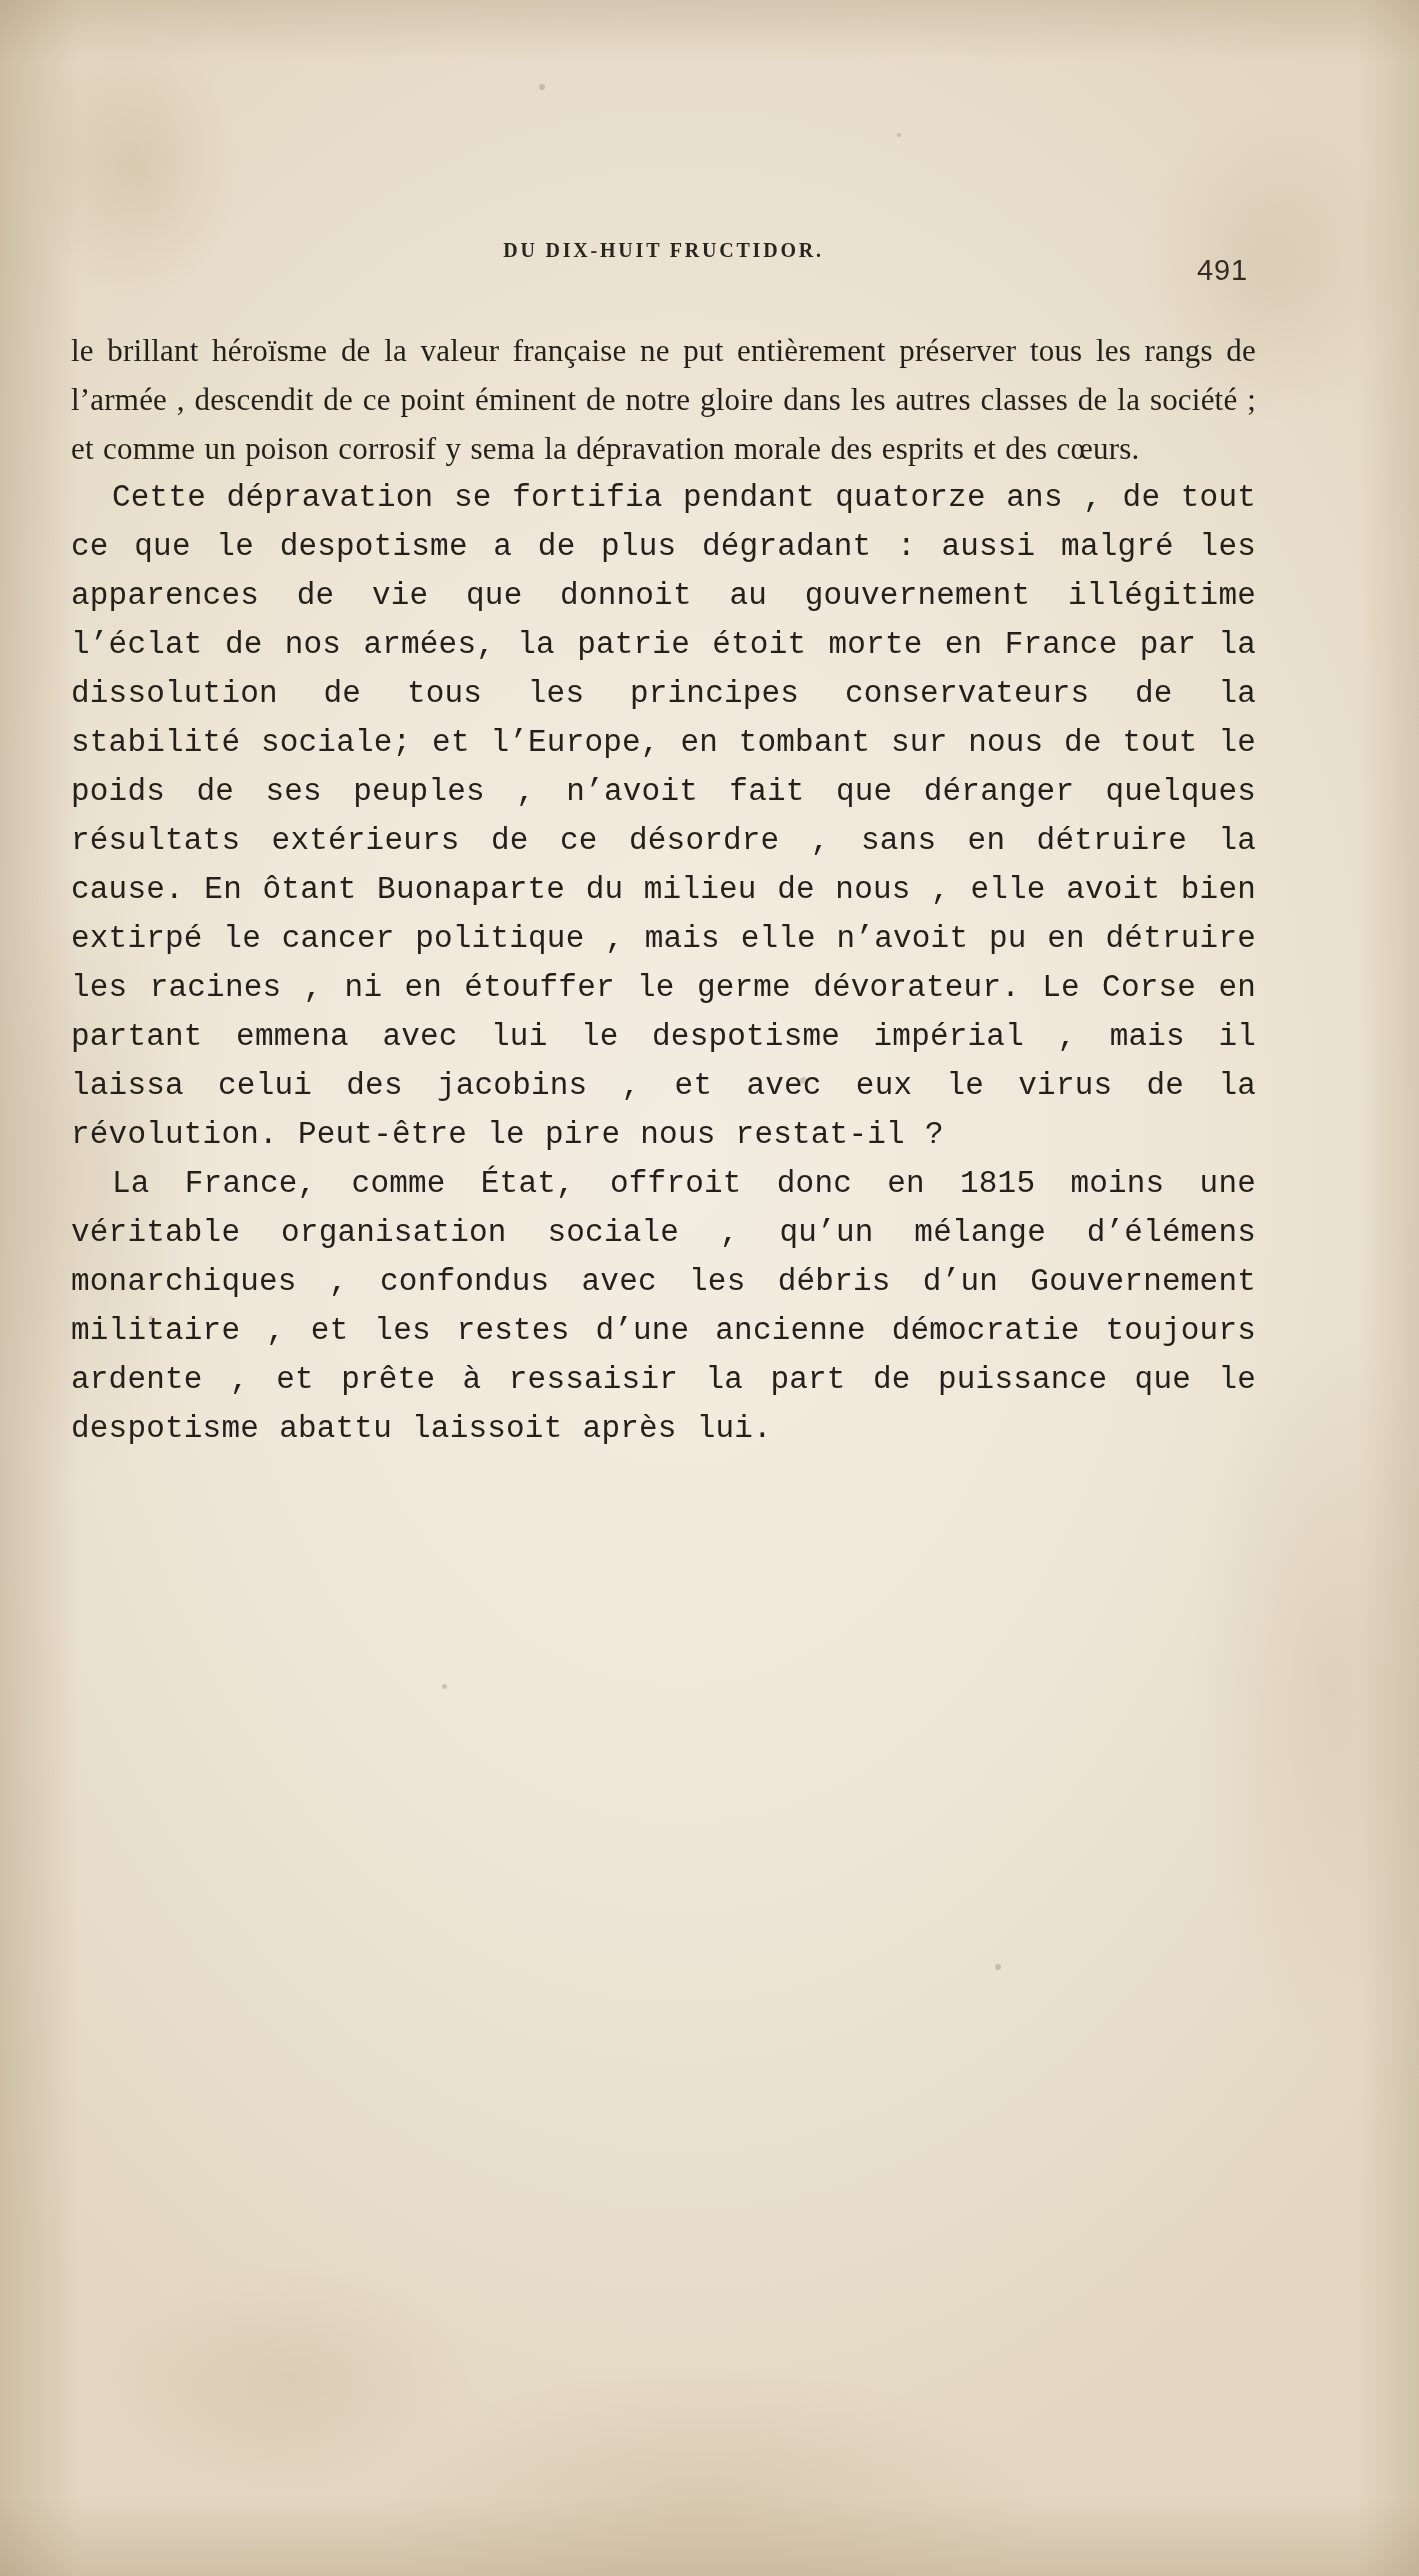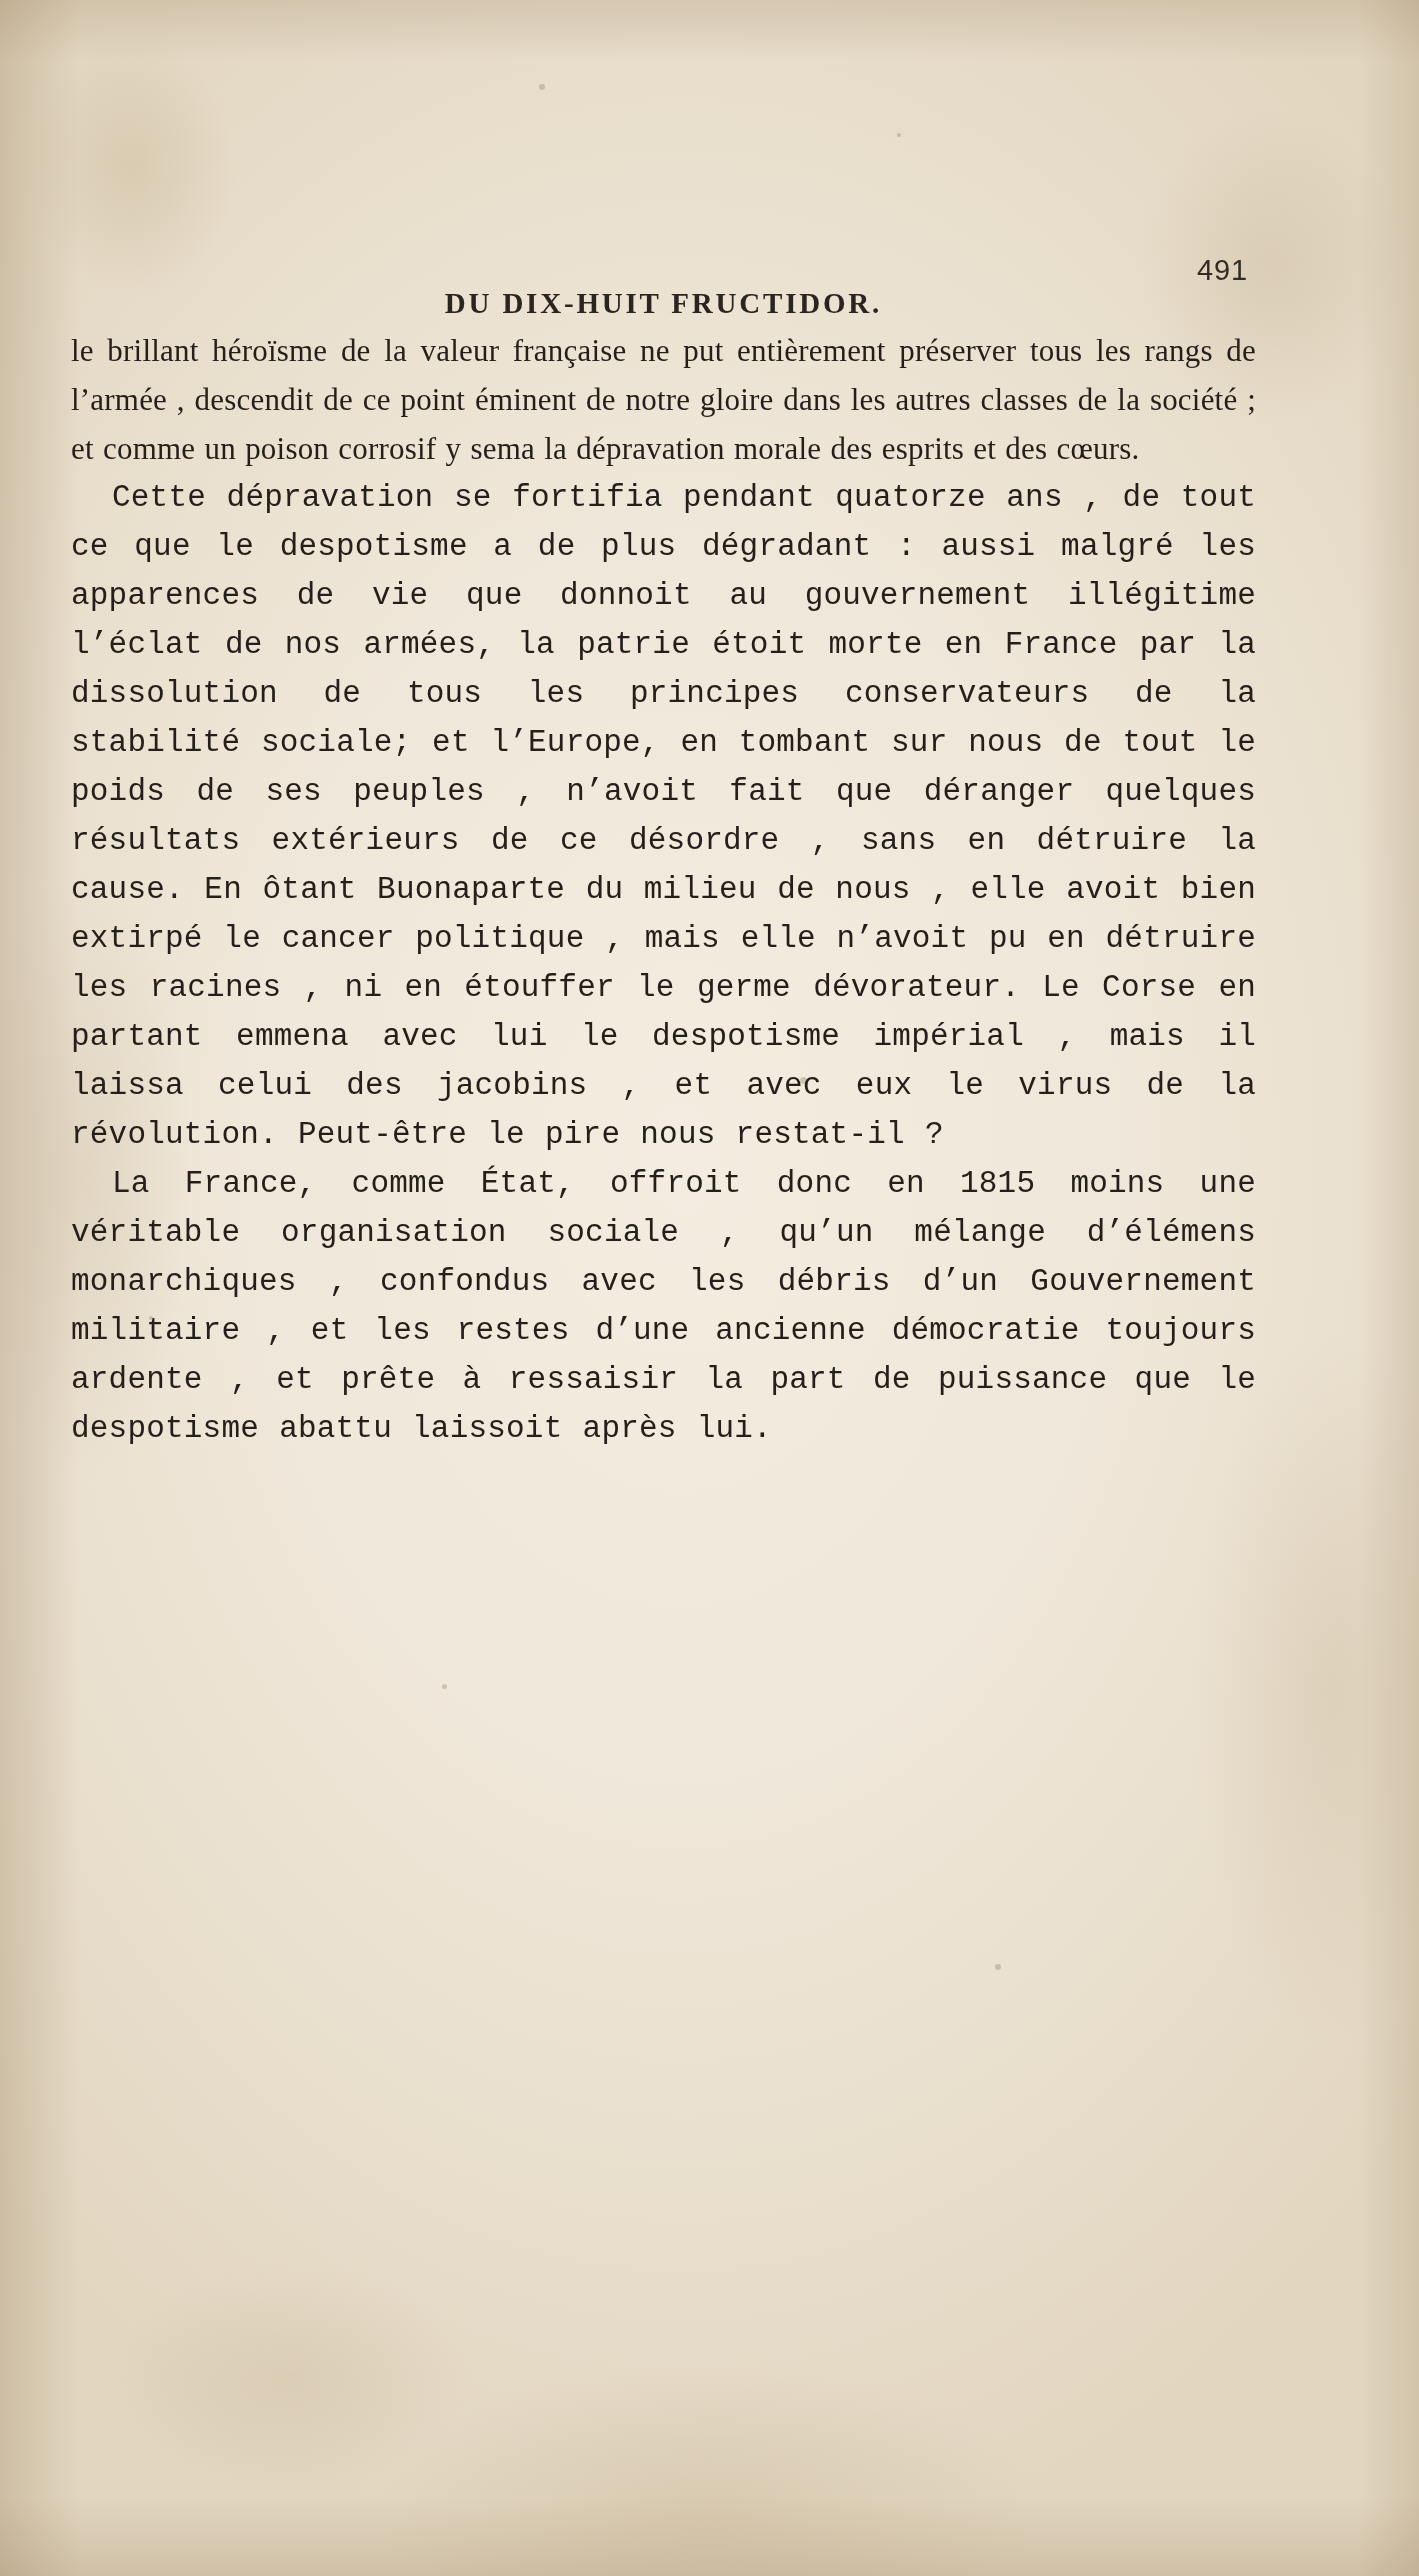--- a/index.html
+++ b/index.html
@@ -56,27 +56,26 @@
   .runhead {
     display: flex;
     align-items: baseline;
     justify-content: center;
     position: relative;
     height: 50px;
     margin-bottom: 37px;
   }
   .runhead-title {
     font-family: "Liberation Serif", serif;
-    font-size: 29px;
+    font-size: 20px;
     letter-spacing: 2.8px;
     font-weight: 700;
     color: #2a2520;
     text-align: right;
     white-space: nowrap;
-    margin-top: 48px;
   }
   .runhead-folio {
     position: absolute;
     right: 8px;
     bottom: 1.8px;
     font-family: Liberation Sans, sans-serif;
     font-size: 29px;
     color: #332c25;
     letter-spacing: 0.9px;
   }

